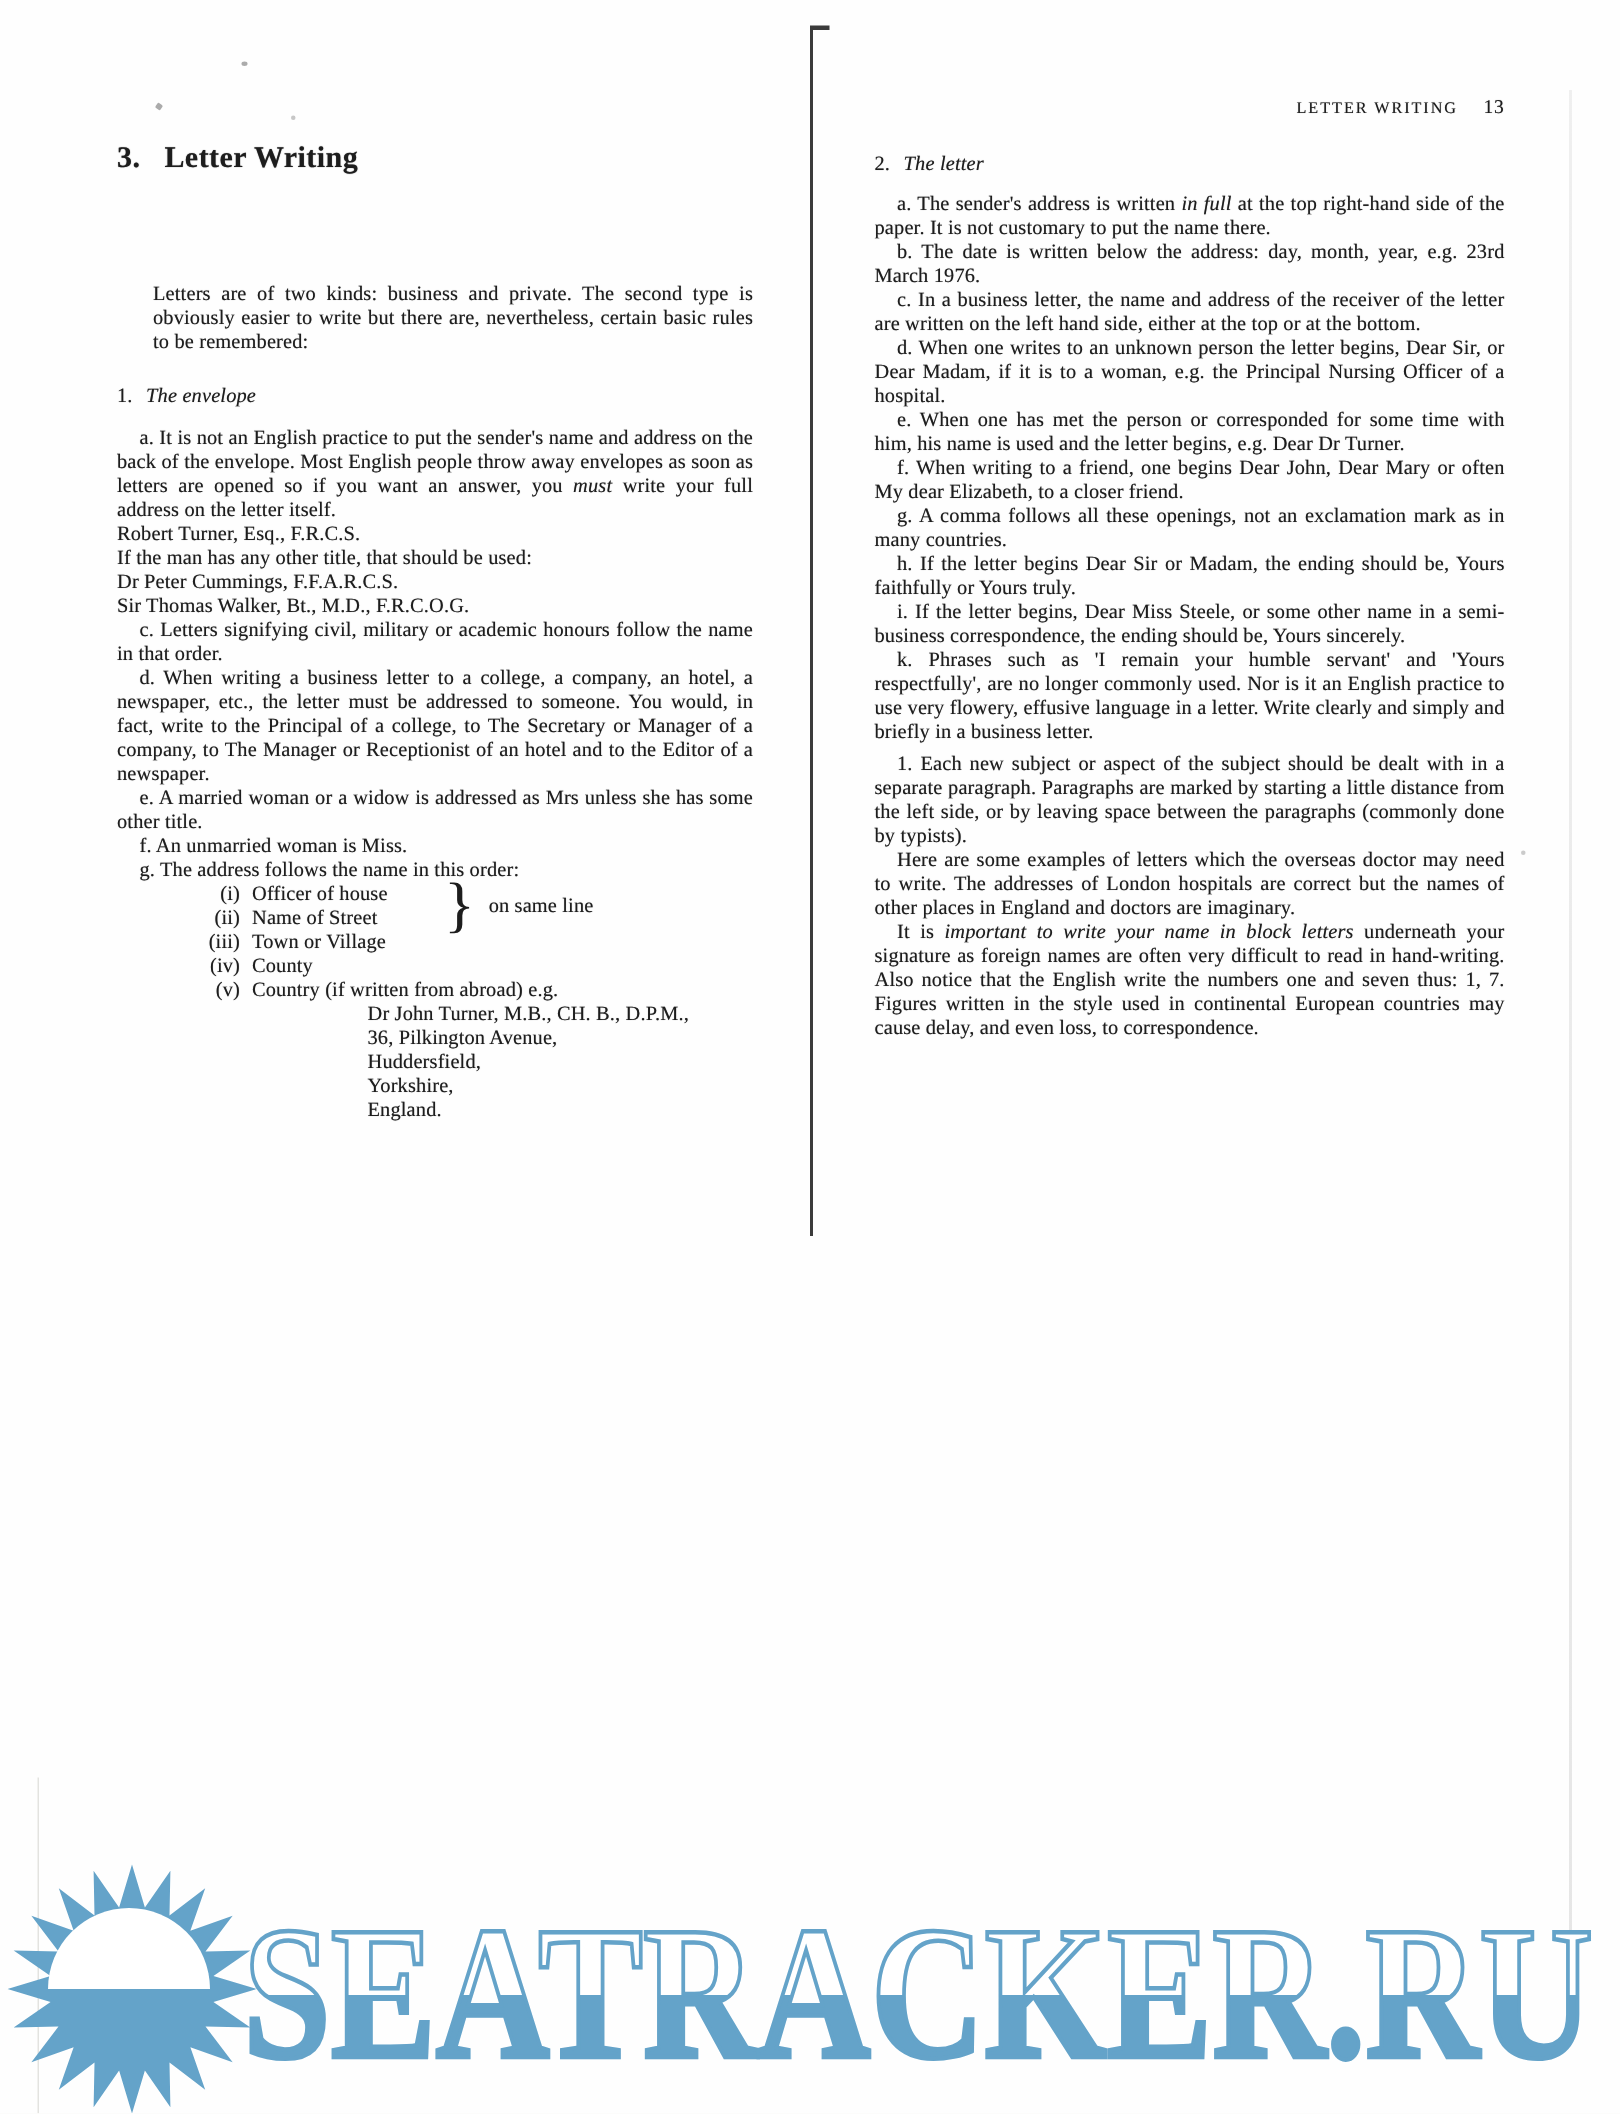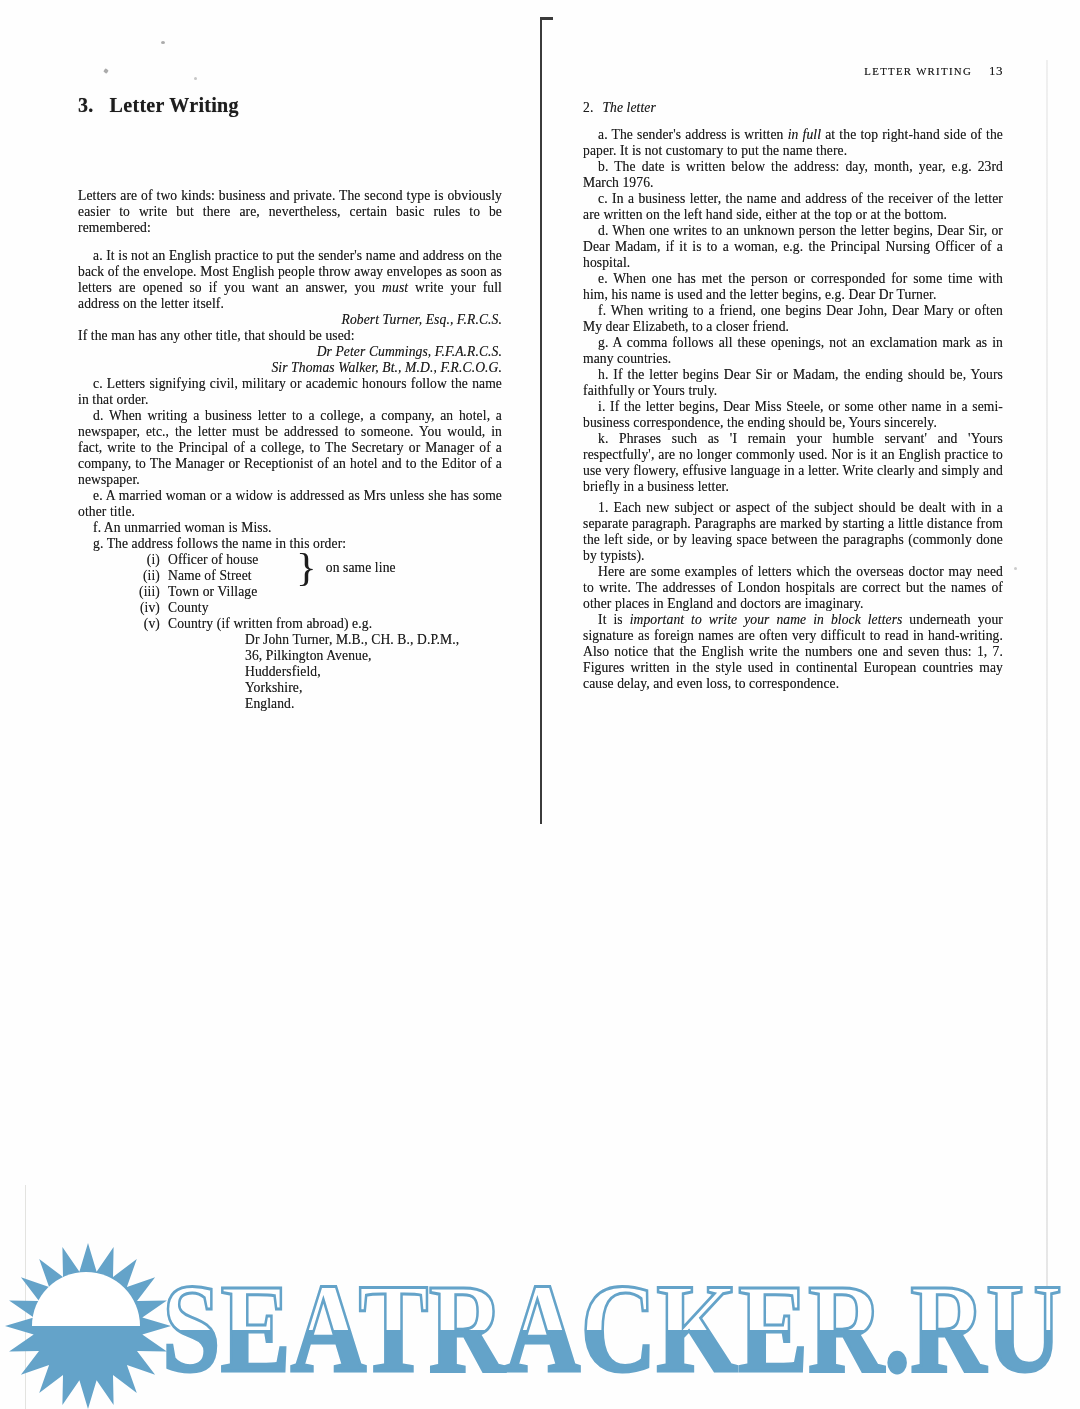--- a/index.html
+++ b/index.html
@@ -58,29 +58,29 @@
   .running-header {
     display:flex; justify-content:flex-end; align-items:baseline;
     line-height:15px;
   }
   .rh-title { font-size:10.8px; letter-spacing:1.3px; }
   .rh-page  { font-size:13px; margin-left:17px; letter-spacing:.5px; }
 
   .section-heading { line-height:16px; }
   .section-heading .num { margin-right:9px; }
 
-  .intro-block { margin-top:66px; }
+  .intro-block { margin-top:66px;margin-left:24px; }
   .col-left .section-heading  { margin-top:20px; }
   .col-left .body-block       { margin-top:12px; }
   .col-right .section-heading { margin-top:21px; }
   .col-right .body-block      { margin-top:11px; }
 
   .para { margin:0; text-indent:15px; text-align:justify; }
   .para.flush  { text-indent:0; }
-  .para.center { text-indent:0; text-align:right;font-style:italic; }
+  .para.center { text-indent:0; text-align:left; }
   .para.spaced { margin-top:5px; }
 
   
   .addr-order-list { margin-left:46px; }
   .list-row { display:flex; }
   .rn { width:36px; text-align:right; margin-right:8px; flex:none; }
   .brace-row { display:flex; align-items:center; }
   .list-two { width:170px; flex:none; }
   .brace {
     font-size:43px; line-height:32px; font-weight:400;
@@ -111,20 +111,21 @@
   <div class="divider"></div>
   <div class="divider-hook"></div>
 
   <div class="col col-left">
     <div class="chapter-title"><span>3.</span><span class="gap"></span><span>Letter Writing</span></div>
 
     <div class="intro-block">
         <p class="para flush"><span>Letters are of two kinds: business and private. The second type is obviously easier to write but there are, nevertheless, certain basic rules to be remembered:</span></p>
       </div>
 
+    <div class="section-heading"><span class="num">1.</span><i>The envelope</i></div>
 
     <div class="body-block">
         <p class="para"><span>a.  It is not an English practice to put the sender's name and address on the back of the envelope. Most English people throw away envelopes as soon as letters are opened so if you want an answer, you </span><i>must</i><span> write your full address on the letter itself.</span></p>
         <p class="para center"><span>Robert Turner, Esq., F.R.C.S.</span></p>
         <p class="para flush"><span>If the man has any other title, that should be used:</span></p>
         <p class="para center"><span>Dr Peter Cummings, F.F.A.R.C.S.</span></p>
         <p class="para center"><span>Sir Thomas Walker, Bt., M.D., F.R.C.O.G.</span></p>
         <p class="para"><span>c.  Letters signifying civil, military or academic honours follow the name in that order.</span></p>
         <p class="para"><span>d.  When writing a business letter to a college, a company, an hotel, a newspaper, etc., the letter must be addressed to someone. You would, in fact, write to the Principal of a college, to The Secretary or Manager of a company, to The Manager or Receptionist of an hotel and to the Editor of a newspaper.</span></p>
         <p class="para"><span>e.  A married woman or a widow is addressed as Mrs unless she has some other title.</span></p>

